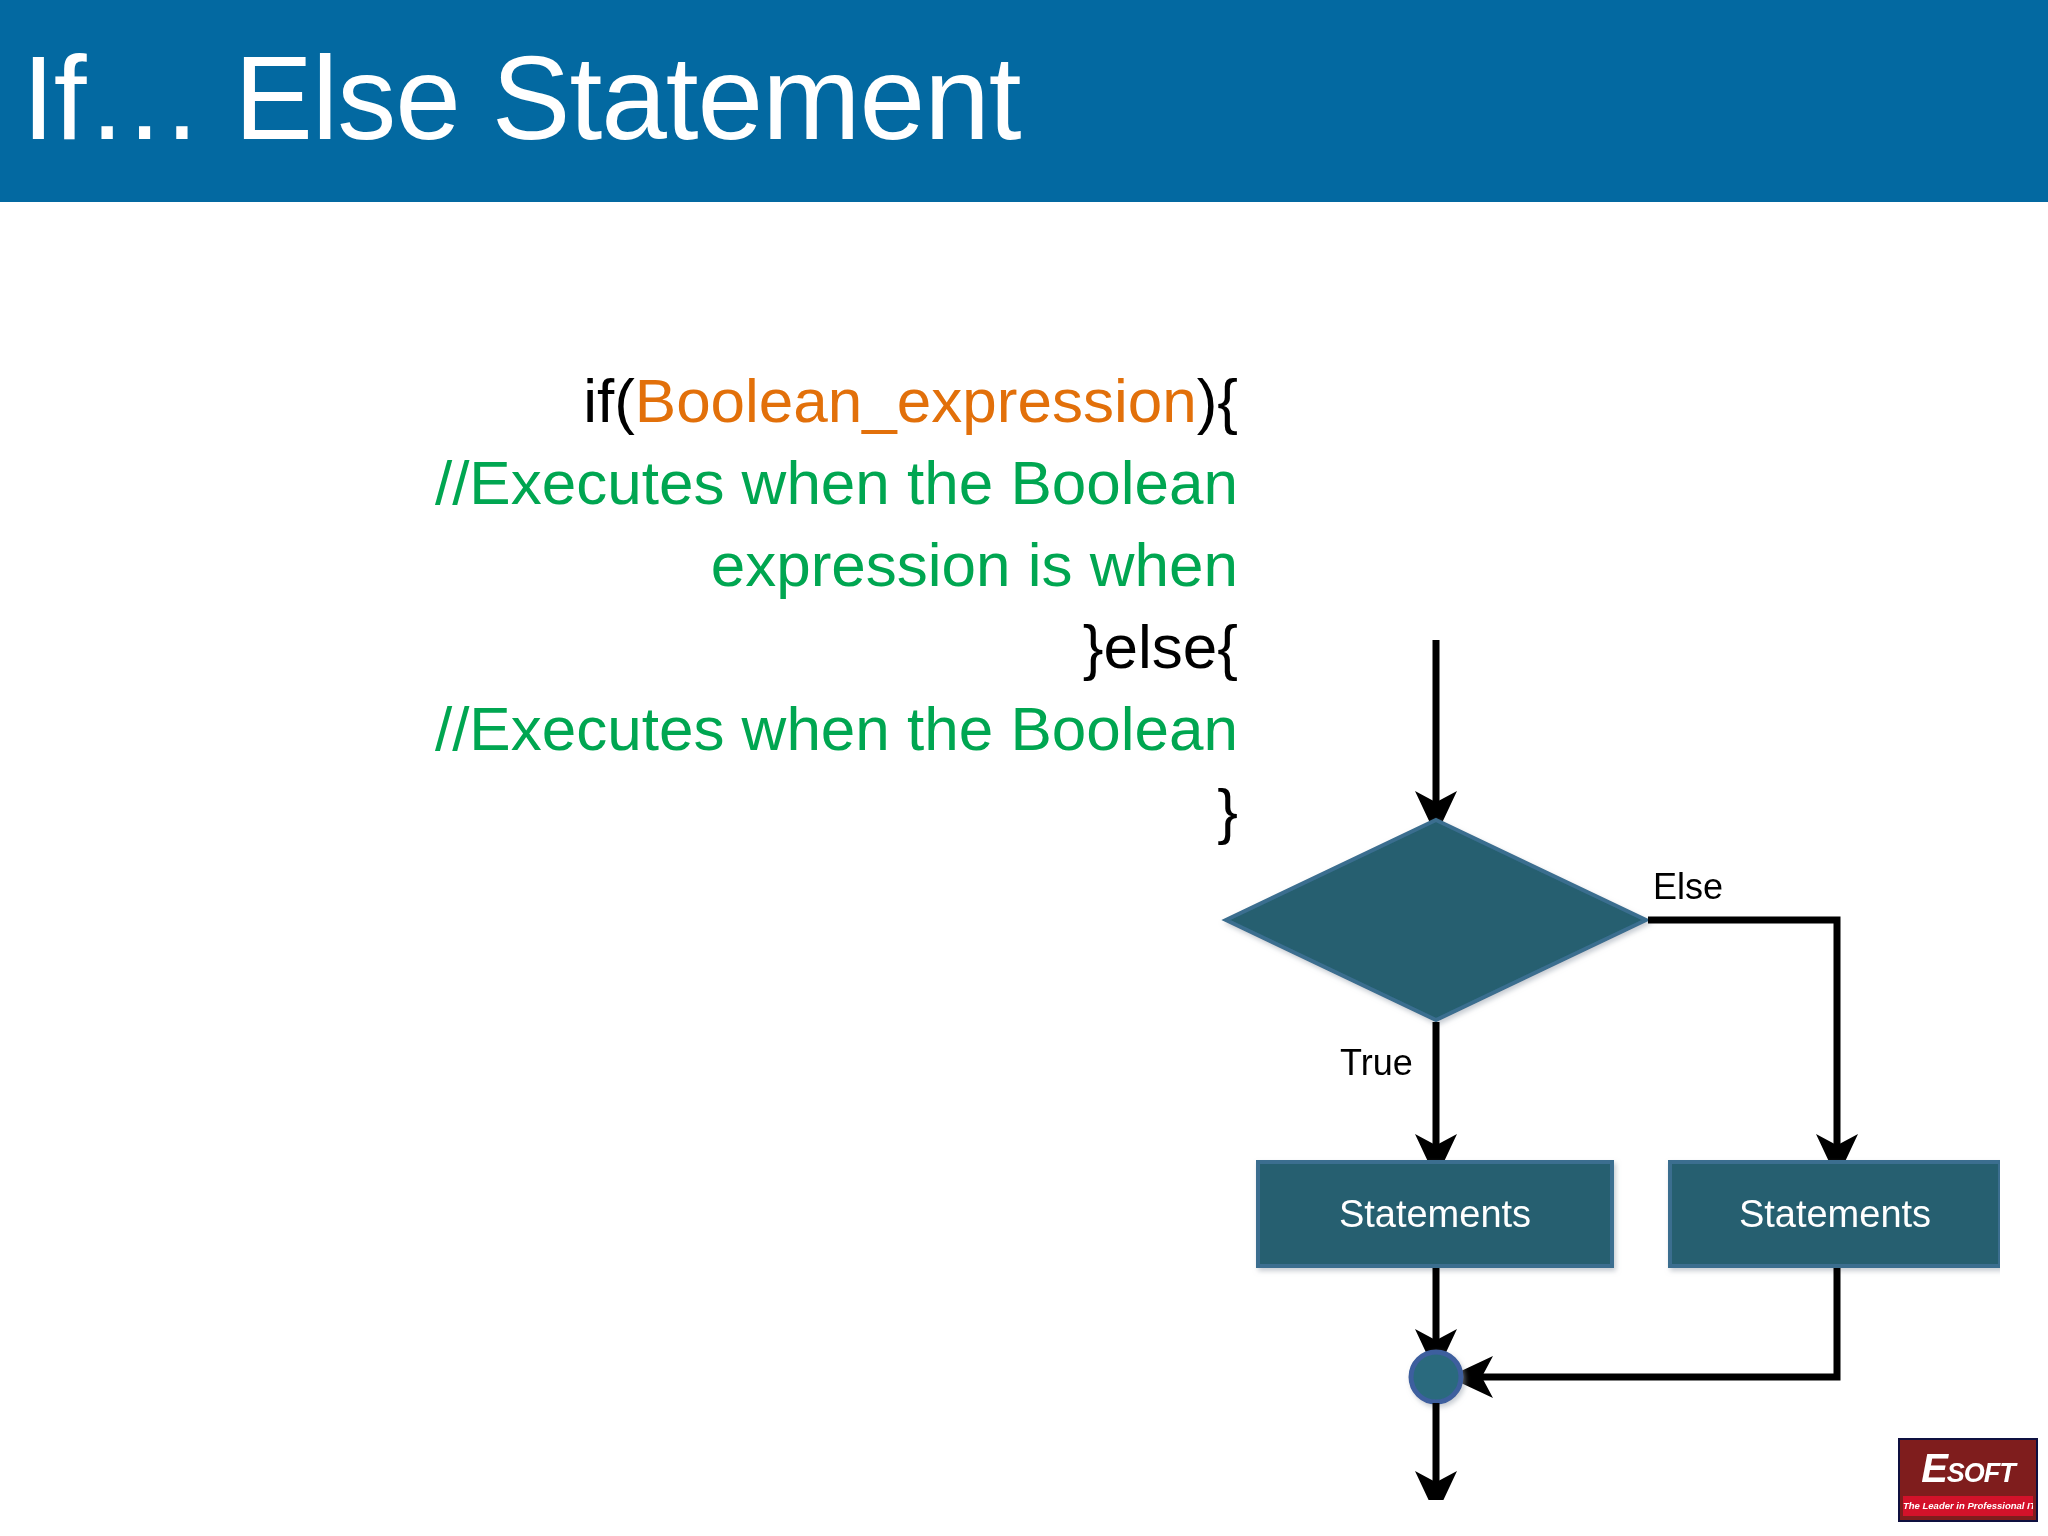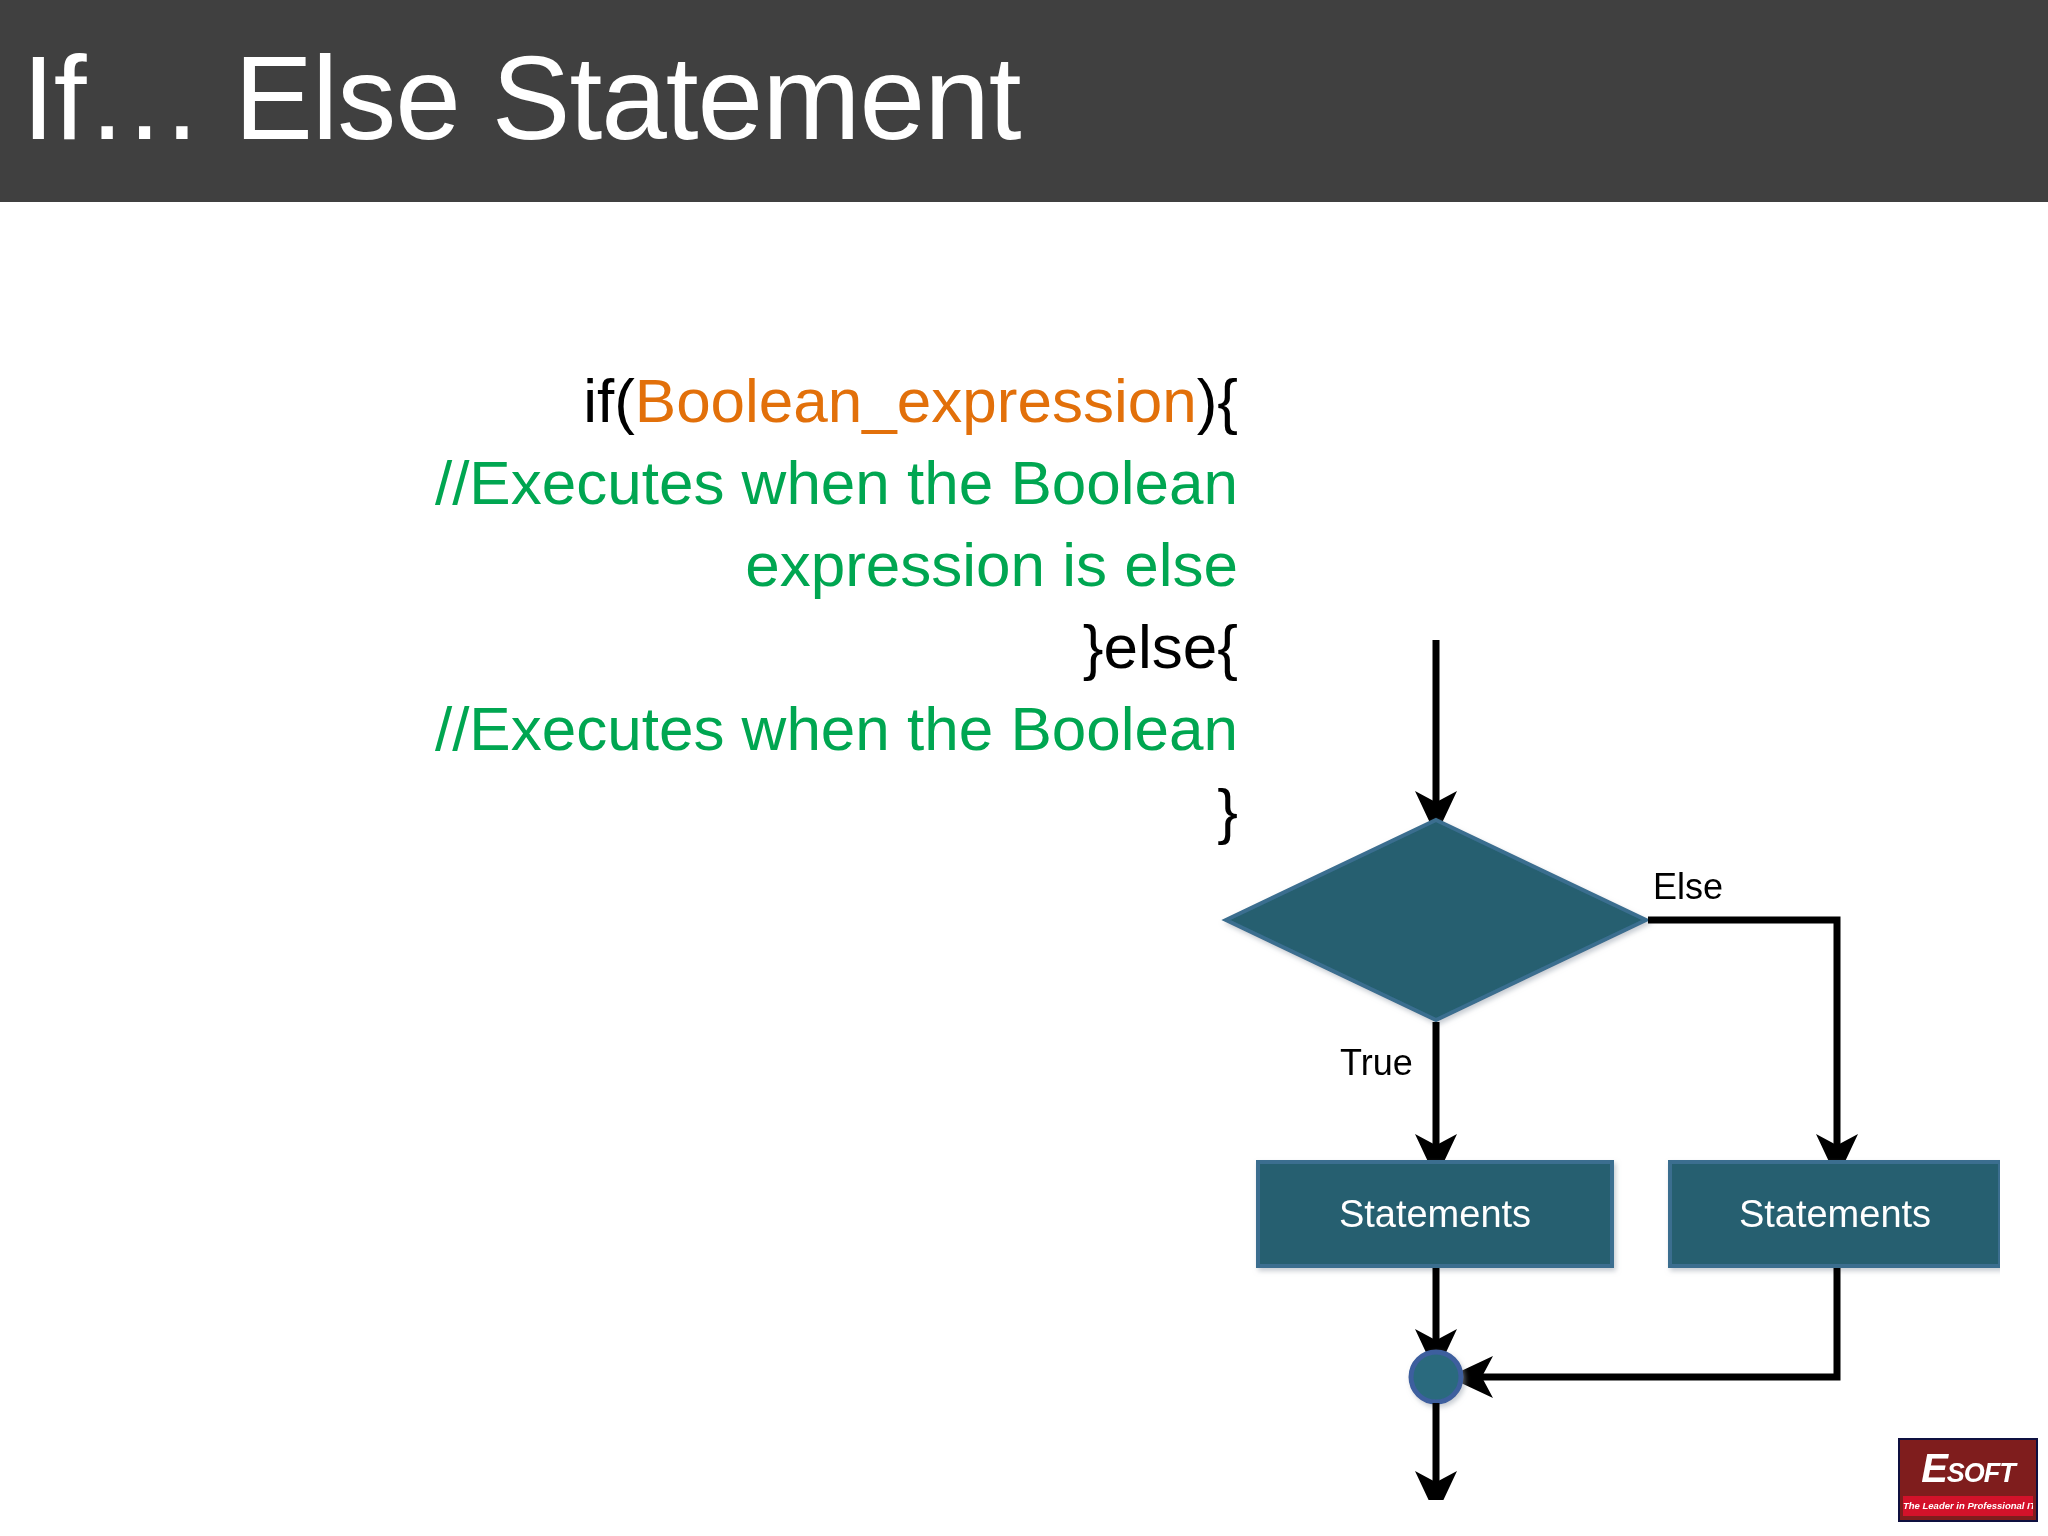--- a/index.html
+++ b/index.html
@@ -14,21 +14,21 @@
     overflow: hidden;
     font-family: "Liberation Sans", sans-serif;
   }
 
   
   #title-bar {
     position: absolute;
     left: 0; top: 0;
     width: 2048px;
     height: 202px;
-    background: #404040;
+    background: #0369a1;
     box-sizing: border-box;
   }
   #title-text {
     position: absolute;
     left: 22px;
     top: 8px;
     font-size: 118px;
     line-height: 180px;
     color: #ffffff;
     font-weight: 400;
@@ -131,21 +131,21 @@
 </div>
 
 <div id="code-block">
 
   <div class="code-line">
     <span class="tok-plain">if(</span><span class="tok-ident">Boolean_expression</span><span class="tok-plain">){</span>
   </div>
 
   <div class="code-line indent-1">
     <span class="tok-comment">//Executes when the Boolean</span>
-    <span class="tok-comment comment-body">expression is else</span>
+    <span class="tok-comment comment-body">expression is when</span>
   </div>
 
   <div class="code-line">
     <span class="tok-plain">}else{</span>
   </div>
 
   <div class="code-line indent-1">
     <span class="tok-comment">//Executes when the Boolean</span>
   </div>
 

